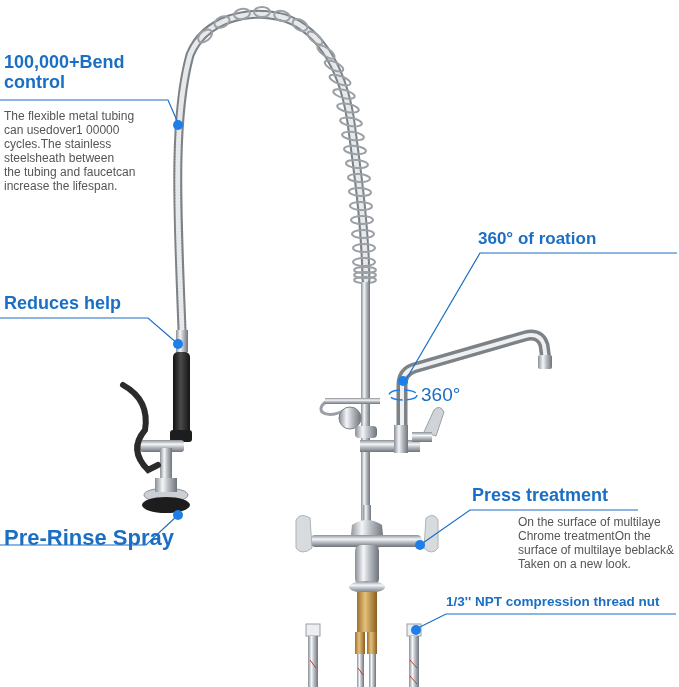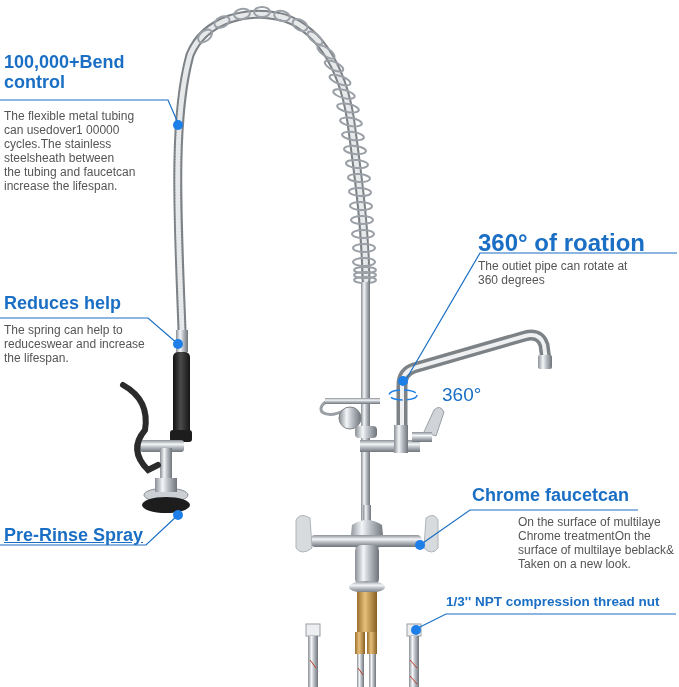--- a/index.html
+++ b/index.html
@@ -1,21 +1,21 @@
 <!DOCTYPE html>
 <html><head>
   <meta charset="utf-8">
   <style>
     html, body { margin: 0; padding: 0; background: #ffffff; }
     body { width: 679px; height: 687px; position: relative; overflow: hidden; font-family: "Liberation Sans", "DejaVu Sans", sans-serif; }
     .canvas { position: absolute; left: 0; top: 0; width: 679px; height: 681px; }
     .title { position: absolute; color: #1a6fc4; font-weight: bold; font-family: "Liberation Sans", sans-serif; line-height: 1.1; }
     .desc { position: absolute; color: #555555; font-family: "Liberation Sans", sans-serif; font-size: 12px; line-height: 14px; white-space: pre-line; }
     svg.art { position: absolute; left: 0; top: 0; }
-    .deg-label { position: absolute; color: #1a6fc4; font-size: 19px; font-family: "Liberation Sans", sans-serif; margin-left: 21px; }
+    .deg-label { position: absolute; color: #1a6fc4; font-size: 19px; font-family: "Liberation Sans", sans-serif; }
   </style>
 </head>
 <body>
 
 <div class="canvas">
 
   <svg class="art" width="679" height="687" viewBox="0 0 679 687">
     <defs>
       <linearGradient id="chromeV" x1="0" x2="1" y1="0" y2="0">
         <stop offset="0" stop-color="#8a8f96"></stop>
@@ -159,33 +159,28 @@
     <div>control</div>
   </div>
   <div class="desc" style="left:4px; top:109px; width:165px;">The flexible metal tubing
 can usedover1 00000
 cycles.The stainless
 steelsheath between
 the tubing and faucetcan
 increase the lifespan.</div>
 
   <div class="title" style="left:4px; top:294px; font-size:18px;">Reduces help</div>
-  <div class="desc" style="left:4px; top:323px; width:160px;">The spring can help to
-reduceswear and increase
-the lifespan.</div>
 
-  <div class="title" style="left:4px; top:526px; font-size:18px;text-decoration:underline;">Pre-Rinse Spray</div>
+  <div class="title" style="left:4px; top:526px; font-size:22px;">Pre-Rinse Spray</div>
 
-  <div class="title" style="left:478px; top:230px; font-size:24px;">360° of roation</div>
-  <div class="desc" style="left:478px; top:259px; width:200px;">The outiet pipe can rotate at
-360 degrees</div>
+  <div class="title" style="left:478px; top:230px; font-size:17px;">360° of roation</div>
 
   <div class="deg-label" style="left:421px; top:384px;">360°</div>
 
-  <div class="title" style="left:472px; top:486px; font-size:18px;">Chrome faucetcan</div>
+  <div class="title" style="left:472px; top:486px; font-size:18px;">Press treatment</div>
   <div class="desc" style="left:472px; top:515px; width:200px;margin-left:46px;">On the surface of multilaye
 Chrome treatmentOn the
 surface of multilaye beblack&amp;
 Taken on a new look.</div>
 
   <div class="title" style="left:446px; top:595px; font-size:13.5px;">1/3'' NPT compression thread nut</div>
 
 </div>
 
 </body></html>

